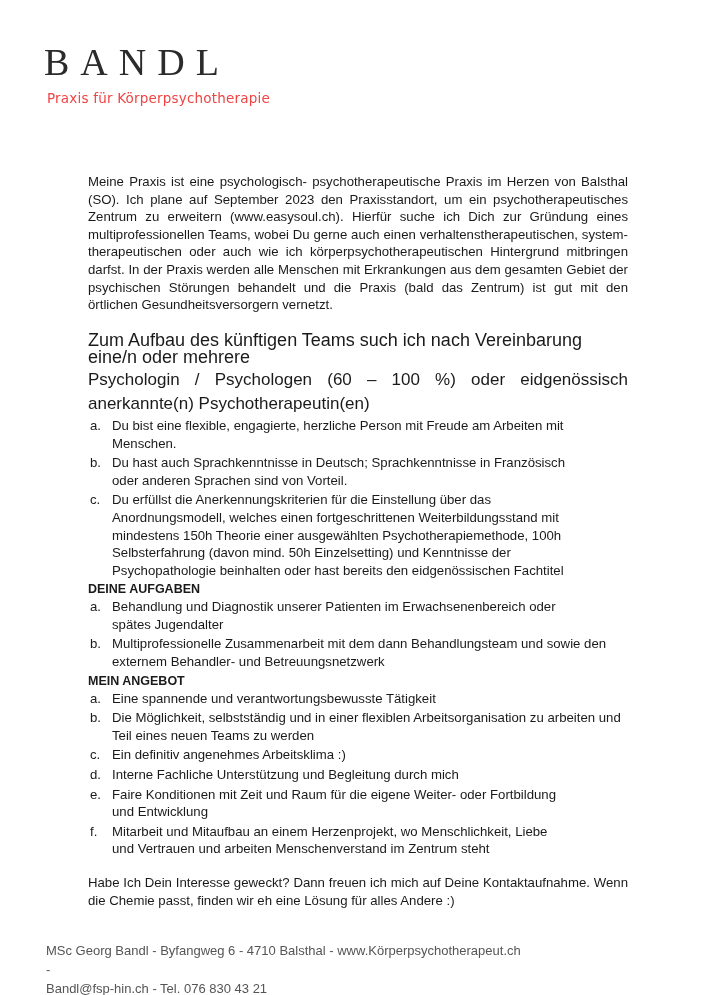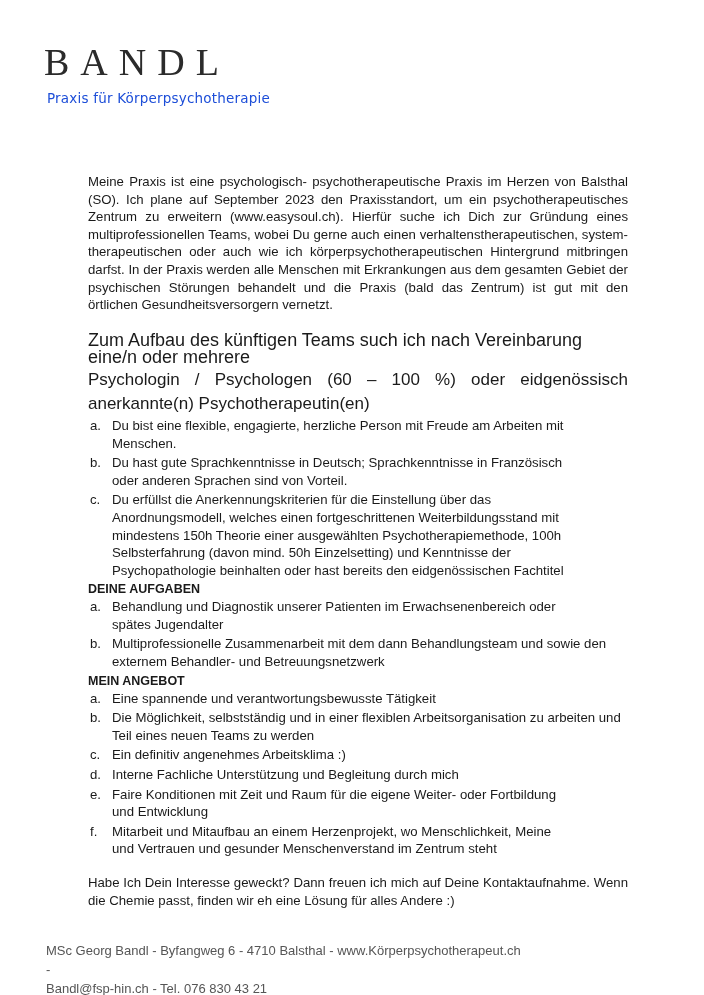--- a/index.html
+++ b/index.html
@@ -1,19 +1,19 @@
 <!DOCTYPE html>
 <html><head>
   <meta charset="utf-8">
   <style>
     html, body { margin: 0; padding: 0; background: #ffffff; }
     body { width: 704px; height: 995px; position: relative; overflow: hidden; color: #1a1a1a; font-family: "Liberation Sans", sans-serif; }
     .logo { position: absolute; left: 44px; top: 36px; }
     .logo-title { font-family: "Liberation Serif", serif; font-size: 38px; letter-spacing: 11px; color: #2b2b2b; line-height: 52px; font-weight: normal; }
-    .logo-sub { font-family: "DejaVu Sans", sans-serif; font-size: 13.5px; color: #1d4ed8; margin-top: 2px; margin-left: 3px; letter-spacing: 0.2px; }
+    .logo-sub { font-family: "DejaVu Sans", sans-serif; font-size: 13.5px; color: #ef4444; margin-top: 2px; margin-left: 3px; letter-spacing: 0.2px; }
     .content { position: absolute; left: 88px; top: 173px; width: 540px; font-size: 13.2px; line-height: 17.6px; }
     .intro { text-align: justify; margin: 0; }
     .lead { font-size: 18px; margin-top: 18px; }
     .headline { font-weight: normal; font-size: 17px; line-height: 24px; margin-top: 1px; text-align: justify; text-align-last: left; }
     .section-title { font-weight: bold; font-size: 12.5px; line-height: 16px; margin-top: 2px; }
     ol.list { list-style: none; margin: 0; padding: 0; }
     ol.list li { display: flex; margin: 1px 0 2px 0; }
     .marker { width: 22px; flex: 0 0 22px; margin-left: 2px; }
     .item-text { flex: 1; padding-right: 60px; }
     .closing { margin-top: 16px; text-align: justify; }
@@ -34,21 +34,21 @@
   <div class="lead">Zum Aufbau des künftigen Teams such ich nach Vereinbarung eine/n oder mehrere</div>
   <div class="headline">Psychologin / Psychologen (60 – 100 %) oder eidgenössisch anerkannte(n) Psychotherapeutin(en)</div>
 
   <ol class="list">
     <li>
         <span class="marker">a.</span>
         <span class="item-text">Du bist eine flexible, engagierte, herzliche Person mit Freude am Arbeiten mit Menschen.</span>
       </li>
     <li>
         <span class="marker">b.</span>
-        <span class="item-text">Du hast gute Sprachkenntnisse in Deutsch; Sprachkenntnisse in Französisch oder anderen Sprachen sind von Vorteil.</span>
+        <span class="item-text">Du hast auch Sprachkenntnisse in Deutsch; Sprachkenntnisse in Französisch oder anderen Sprachen sind von Vorteil.</span>
       </li>
     <li>
         <span class="marker">c.</span>
         <span class="item-text">Du erfüllst die Anerkennungskriterien für die Einstellung über das Anordnungsmodell, welches einen fortgeschrittenen Weiterbildungsstand mit mindestens 150h Theorie einer ausgewählten Psychotherapiemethode, 100h Selbsterfahrung (davon mind. 50h Einzelsetting) und Kenntnisse der Psychopathologie beinhalten oder hast bereits den eidgenössischen Fachtitel</span>
       </li>
   </ol>
 
   <div class="section-title">DEINE AUFGABEN</div>
   <ol class="list">
     <li>
@@ -78,21 +78,21 @@
     <li>
         <span class="marker">d.</span>
         <span class="item-text">Interne Fachliche Unterstützung und Begleitung durch mich</span>
       </li>
     <li>
         <span class="marker">e.</span>
         <span class="item-text">Faire Konditionen mit Zeit und Raum für die eigene Weiter- oder Fortbildung und Entwicklung</span>
       </li>
     <li>
         <span class="marker">f.</span>
-        <span class="item-text">Mitarbeit und Mitaufbau an einem Herzenprojekt, wo Menschlichkeit, Meine und Vertrauen und gesunder Menschenverstand im Zentrum steht</span>
+        <span class="item-text">Mitarbeit und Mitaufbau an einem Herzenprojekt, wo Menschlichkeit, Liebe und Vertrauen und arbeiten Menschenverstand im Zentrum steht</span>
       </li>
   </ol>
 
   <p class="closing">Habe Ich Dein Interesse geweckt? Dann freuen ich mich auf Deine Kontaktaufnahme. Wenn die Chemie passt, finden wir eh eine Lösung für alles Andere :)</p>
 </div>
 
 <div class="footer">
   <div>MSc Georg Bandl - Byfangweg 6 - 4710 Balsthal - www.Körperpsychotherapeut.ch -</div>
   <div>Bandl@fsp-hin.ch - Tel. 076 830 43 21</div>
 </div>

